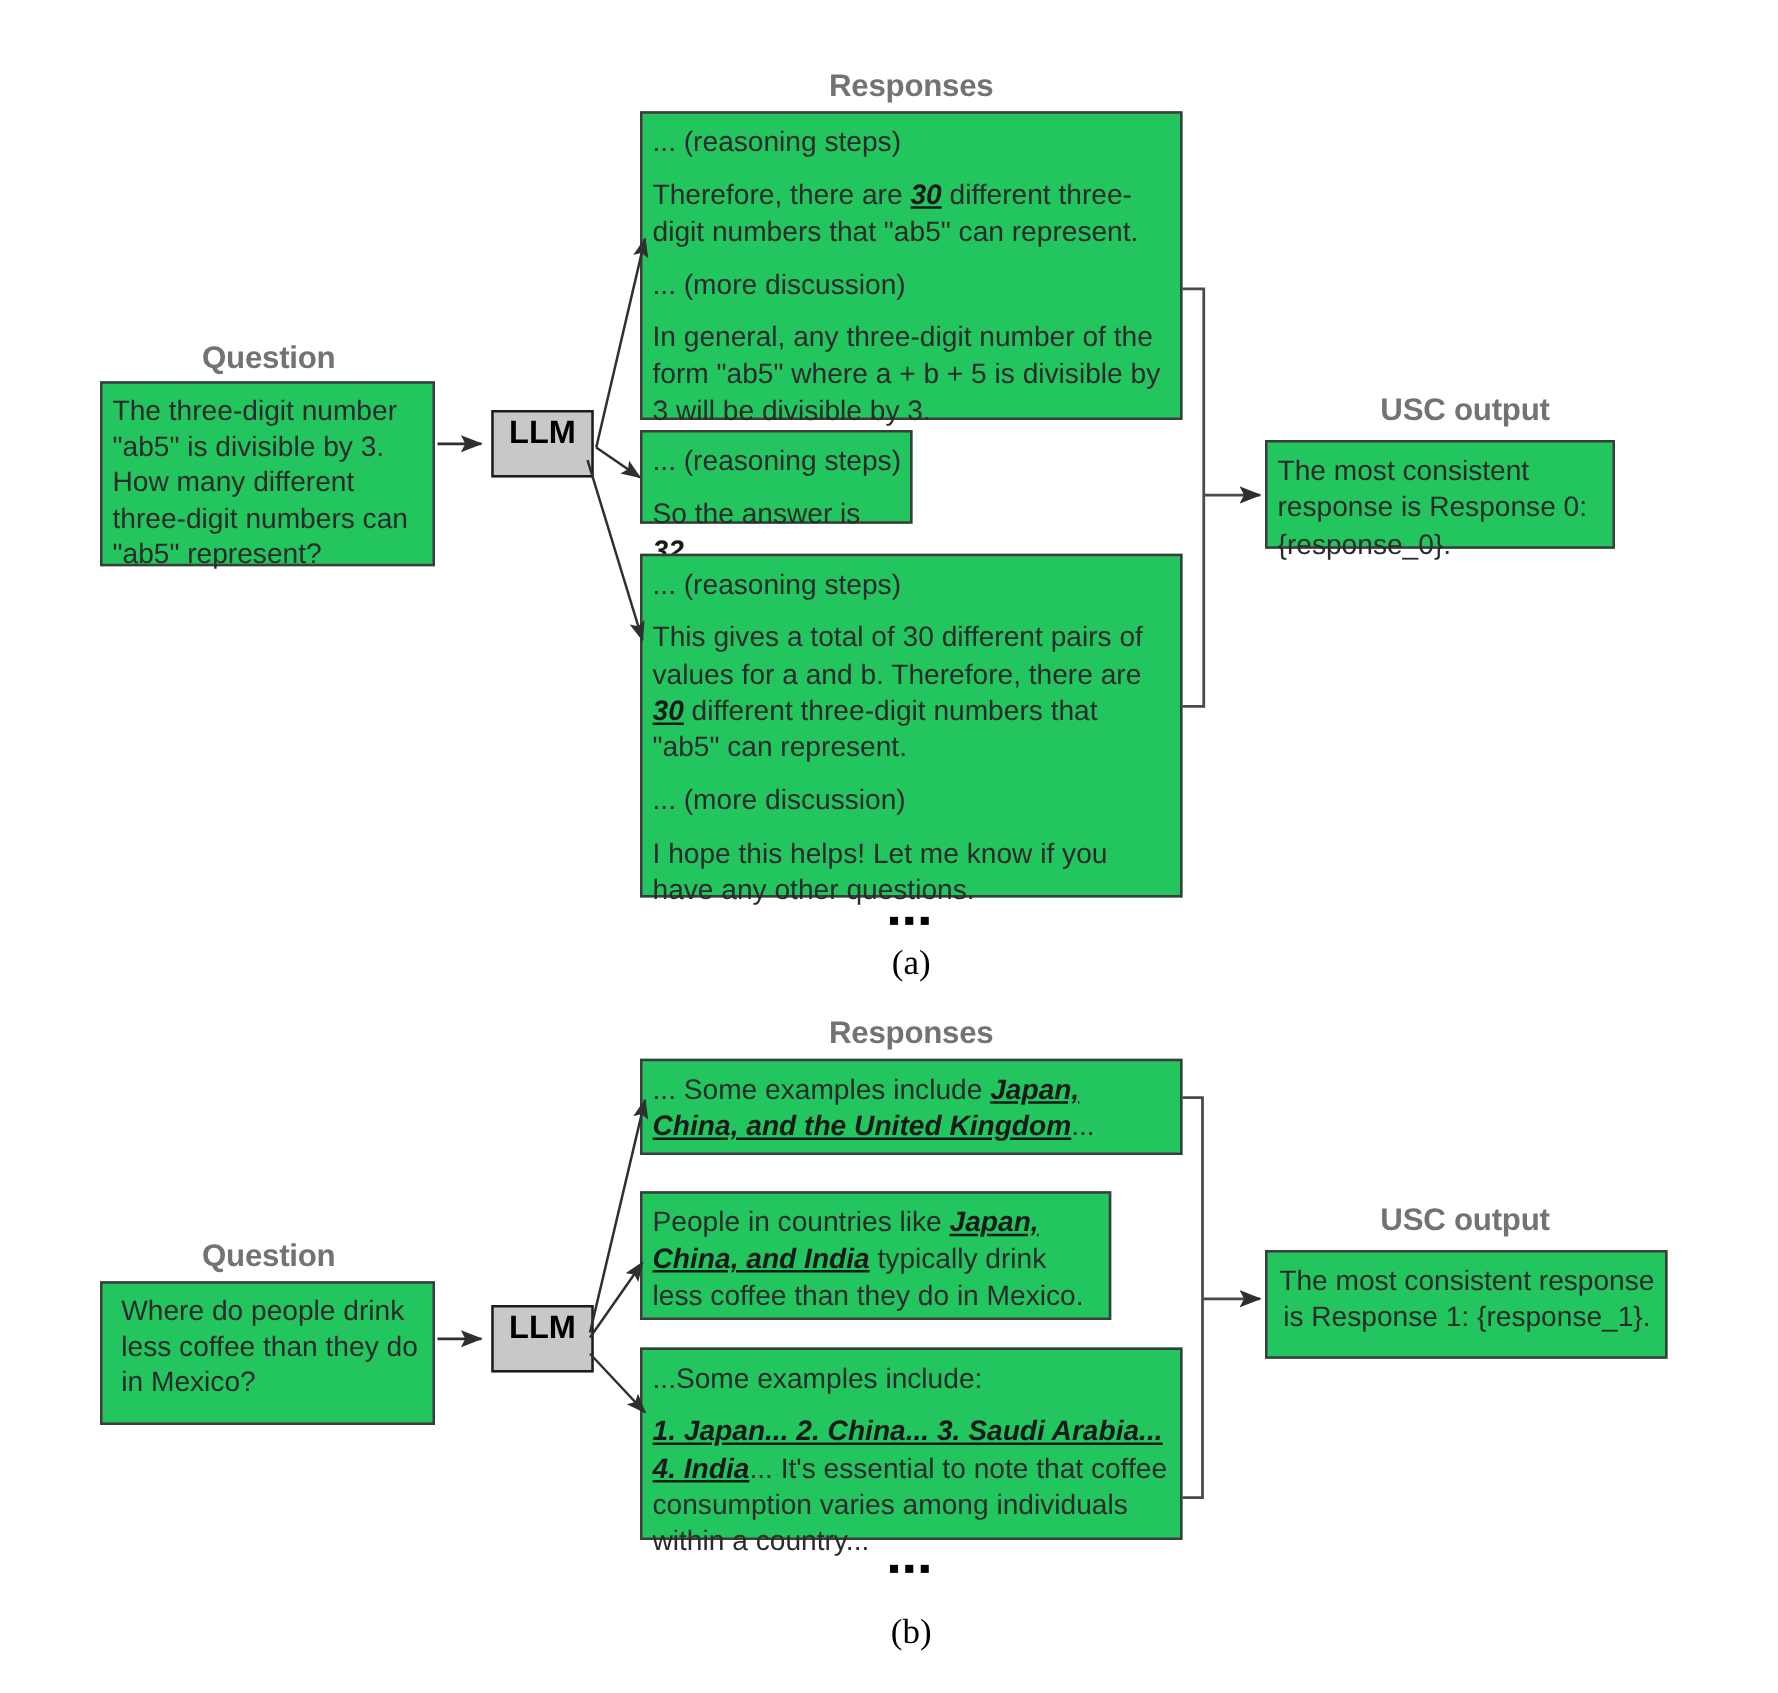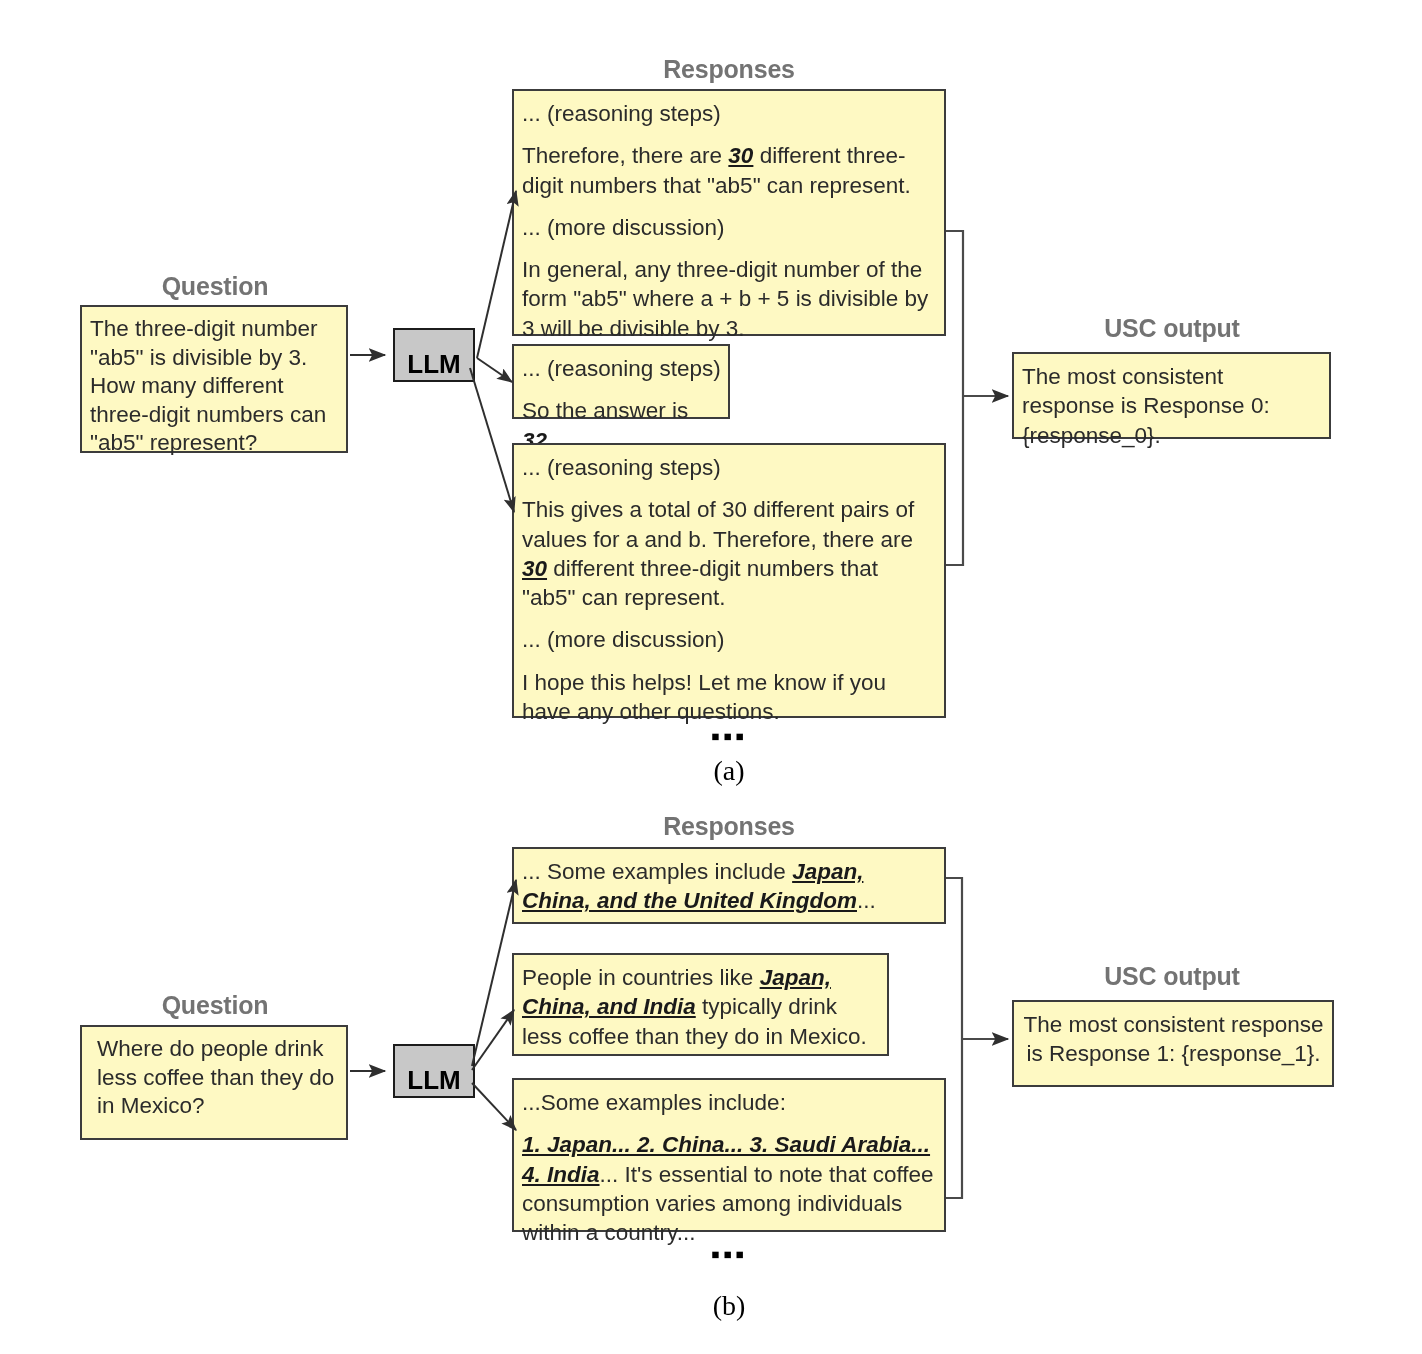--- a/index.html
+++ b/index.html
@@ -29,21 +29,21 @@
     font-size: 25px;
     letter-spacing: -0.2px;
     text-align: center;
     color: #737373;
     white-space: nowrap;
   }
 
   
   .tbox {
     border: 2px solid #3c3c3c;
-    background: #fef9c3;
+    background: #22c55e;
     padding: 8px 7px 8px 8px;
     font-size: 22.5px;
     line-height: 1.30;
     color: #2b2b2b;
   }
   .tbox p { margin: 0 0 13px 0; }
   .tbox p:last-child { margin-bottom: 0; }
   .tbox b, .tbox .em {
     font-weight: bold;
     text-decoration: underline;
@@ -55,21 +55,21 @@
   .qbox { line-height: 1.27; }
   .qbox p { margin: 0; }
 
   
   .llm {
     border: 2px solid #1c1c1c;
     background: #c8c8c8;
     font-weight: bold;
     font-size: 26px;
     display: flex;
-    align-items: flex-end;
+    align-items: flex-start;
     justify-content: center;
     color: #000;
   }
 
   
   .edges {
     position: absolute;
     left: 0; top: 0;
     width: 1422px;
     height: 1354px;
@@ -129,21 +129,21 @@
         <p>... (reasoning steps)</p>
         <p>This gives a total of 30 different pairs of values for a and b. Therefore, there are <b>30</b> different three-digit numbers that "ab5" can represent.</p>
         <p>... (more discussion)</p>
         <p>I hope this helps! Let me know if you have any other questions.</p>
       </div>
 
     <div class="abs dots" style="left:512px;top:723px;width:434px;">▪▪▪</div>
 
     <div class="abs heading" style="left:1012px;top:314px;width:320px;">USC output</div>
 
-    <div class="abs tbox" style="left:1012px;top:352px;width:319px;height:87px;">
+    <div class="abs tbox" style="left:1012px;top:352px;width:280px;height:87px;">
       <p>The most consistent response is Response 0: {response_0}.</p>
     </div>
 
     <div class="abs caption" style="left:611px;top:755px;width:236px;">(a)</div>
   </div>
 
   <div class="abs" style="left:0;top:0;width:1422px;height:1354px;">
 
     <div class="abs heading" style="left:80px;top:991px;width:270px;">Question</div>
 

